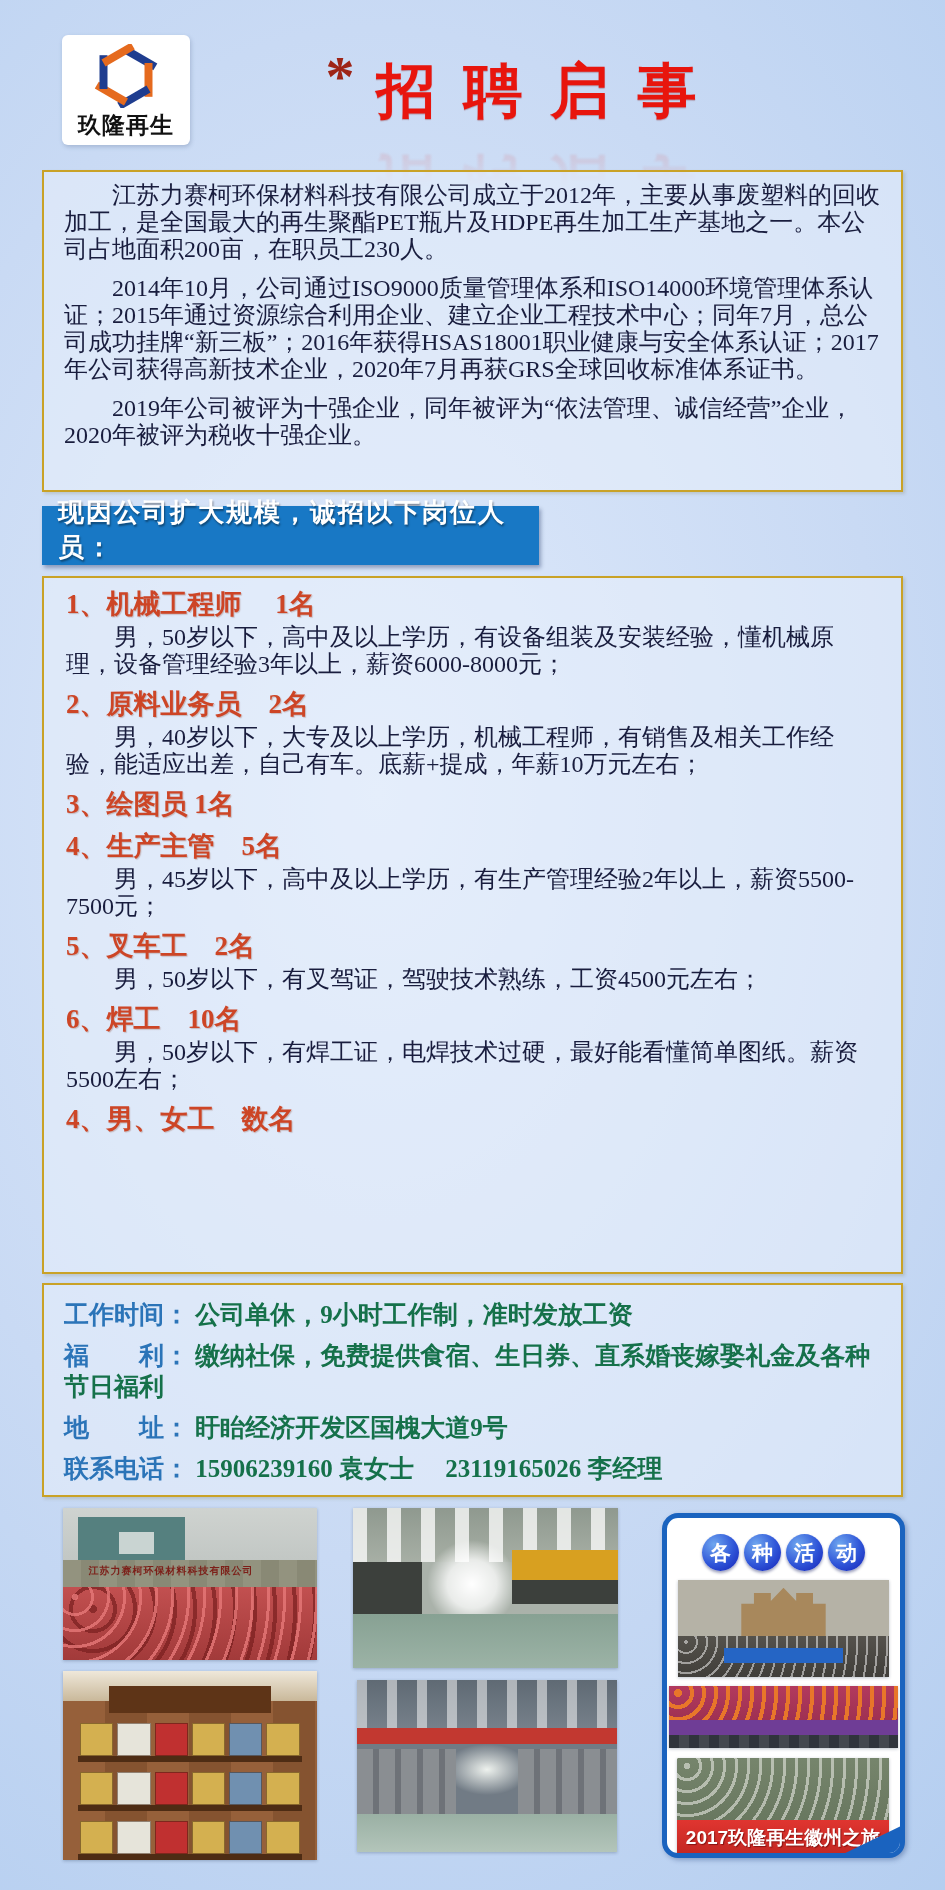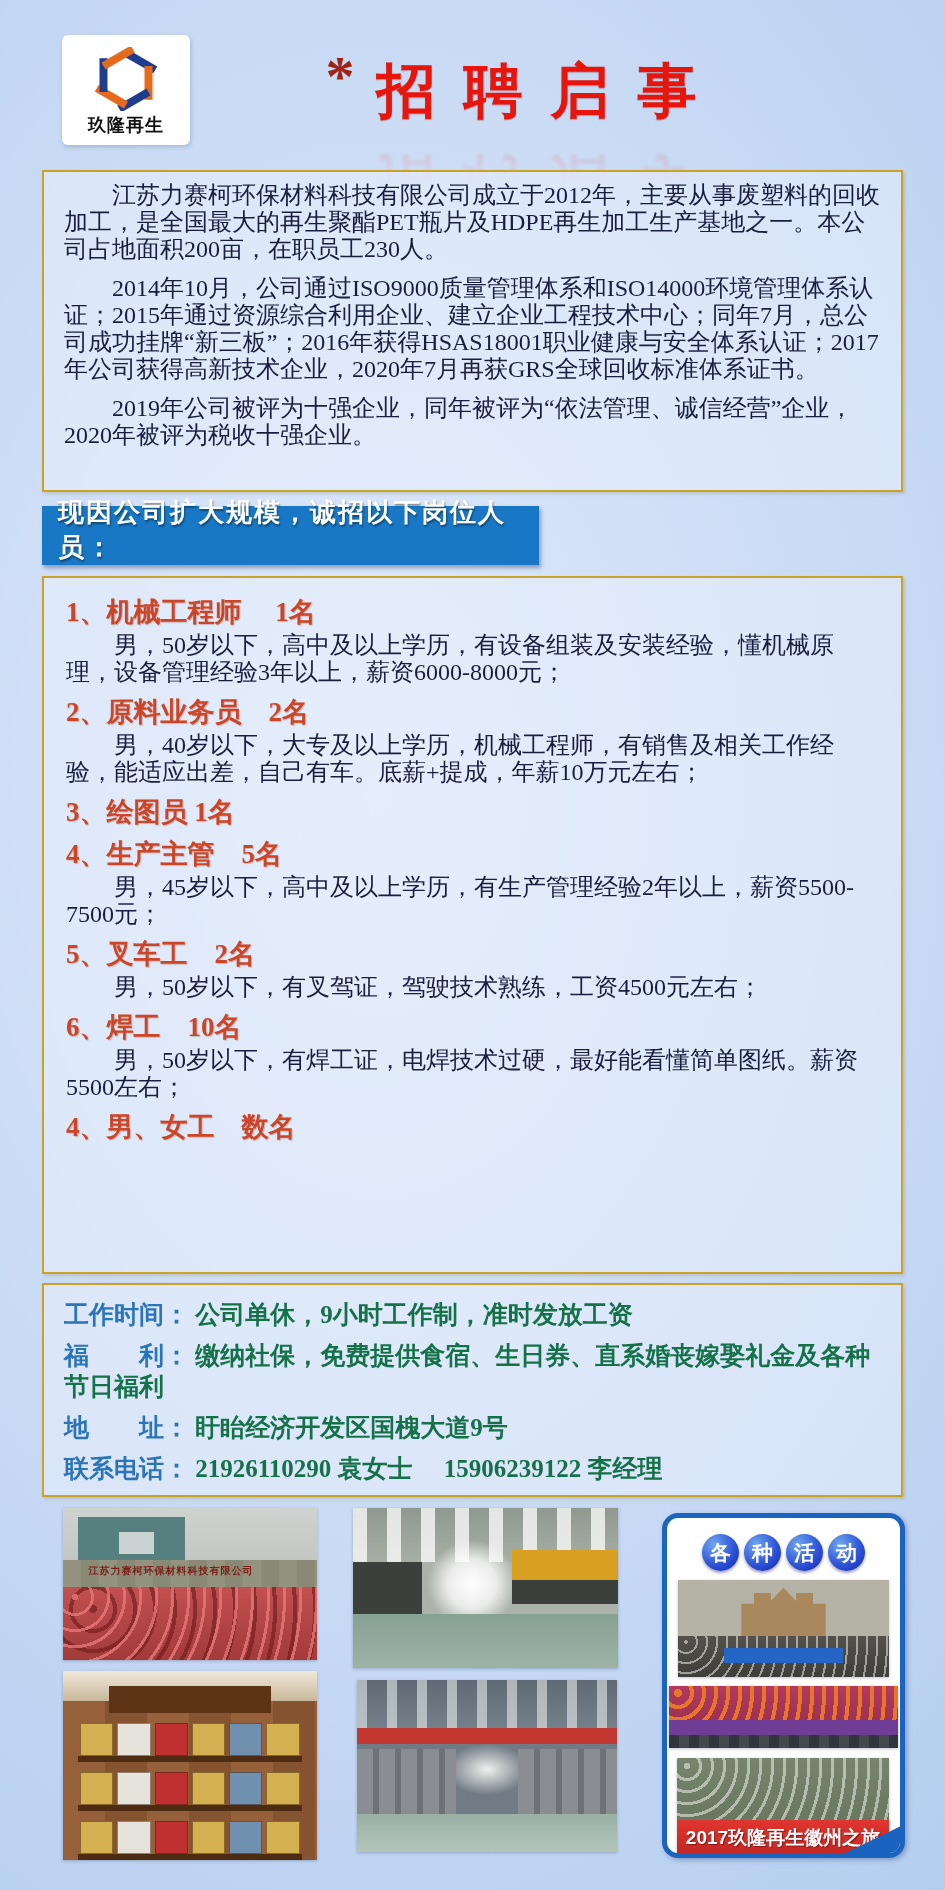--- a/index.html
+++ b/index.html
@@ -7,21 +7,21 @@
     position:relative;width:945px;height:1890px;margin:0 auto;overflow:hidden;
     background:radial-gradient(120% 90% at 40% 42%, #dfeafb 0%, #c9daf4 45%, #aac8ee 100%);
     font-family:"Liberation Serif","DejaVu Serif",serif;
   }
   
   .logo-card{position:absolute;left:62px;top:35px;width:128px;height:106px;background:#fff;
     border-radius:6px;box-shadow:1px 2px 4px rgba(60,80,120,.25);display:flex;flex-direction:column;
     align-items:center;justify-content:center;padding-top:4px;}
   .logo-card svg{display:block;}
   .logo-text{font-family:"Liberation Sans","DejaVu Sans",sans-serif;font-weight:bold;
-    font-size:18px;color:#111;letter-spacing:1px;margin-top:2px;}
+    font-size:23px;color:#111;letter-spacing:1px;margin-top:2px;}
   
   .title-wrap{position:absolute;left:235px;top:38px;width:580px;height:108px;display:flex;
     align-items:center;justify-content:center;white-space:nowrap;}
   .title-asterisk{font-size:58px;font-weight:bold;color:#9e2417;transform:translateY(-16px);margin-right:22px;}
   .title-text{font-size:59px;font-weight:900;color:#e8150d;letter-spacing:28px;
     font-family:"Liberation Serif","DejaVu Serif",serif;text-shadow:0 1px 1px rgba(120,0,0,.3);}
   .title-reflect{top:128px;transform:scaleY(-1);opacity:.20;filter:blur(1px);
     -webkit-mask-image:linear-gradient(to top,rgba(0,0,0,.9) 0%,transparent 55%);
     mask-image:linear-gradient(to top,rgba(0,0,0,.9) 0%,transparent 55%);}
   
@@ -31,21 +31,21 @@
   .intro-box p{margin:0 0 12px 0;font-size:24px;line-height:27px;color:#191d3e;text-indent:2em;}
   
   .banner{position:absolute;left:42px;top:506px;width:497px;height:59px;background:#1878c5;
     box-shadow:2px 3px 4px rgba(10,30,80,.35);display:flex;align-items:flex-end;}
   .banner span{color:#fff;font-weight:bold;font-size:26px;letter-spacing:2px;padding-left:16px;
     text-shadow:1px 2px 2px rgba(0,0,0,.4);font-family:"Liberation Sans","DejaVu Sans",sans-serif;}
   
   .jobs-box{top:576px;height:698px;padding:10px 22px;overflow:hidden;}
   .job h3{margin:10px 0 4px 0;font-size:27px;line-height:32px;color:#cd4526;font-weight:bold;
     text-shadow:1px 1px 1px rgba(120,40,10,.25);}
-  .job:first-child h3{margin-top:8px;}
+  .job:first-child h3{margin-top:0;}
   .job p{margin:0;font-size:24px;line-height:27px;color:#191d3e;text-indent:2em;}
   
   .info-box{top:1283px;height:214px;padding:14px 20px;}
   .info-row{margin:0 0 10px 0;font-size:25px;line-height:31px;font-weight:bold;}
   .ilabel{color:#2b74b8;}
   .ivalue{color:#15714a;}
   
   .ph{position:absolute;box-shadow:0 1px 3px rgba(40,60,90,.3);overflow:hidden;}
   .ph-gate{left:63px;top:1508px;width:254px;height:152px;background:#c7cbc8;}
   .gate-sky{position:absolute;left:0;top:0;right:0;height:34%;background:linear-gradient(#cfd3d0,#c2c7c4);}
@@ -199,21 +199,21 @@
     <p class="info-row">
       <span class="ilabel">福　　利：</span>
       <span class="ivalue">缴纳社保，免费提供食宿、生日券、直系婚丧嫁娶礼金及各种节日福利</span>
     </p>
     <p class="info-row">
       <span class="ilabel">地　　址：</span>
       <span class="ivalue">盱眙经济开发区国槐大道9号</span>
     </p>
     <p class="info-row">
       <span class="ilabel">联系电话：</span>
-      <span class="ivalue">21926110290 袁女士　 15906239122 李经理</span>
+      <span class="ivalue">15906239160 袁女士　 23119165026 李经理</span>
     </p>
   </div>
 
   <div class="ph ph-gate">
     <div class="gate-sky"></div>
     <div class="gate-building"></div>
     <div class="gate-window"></div>
     <div class="gate-wall"></div>
     <div class="gate-caption">江苏力赛柯环保材料科技有限公司</div>
     <div class="gate-flowers"></div>

